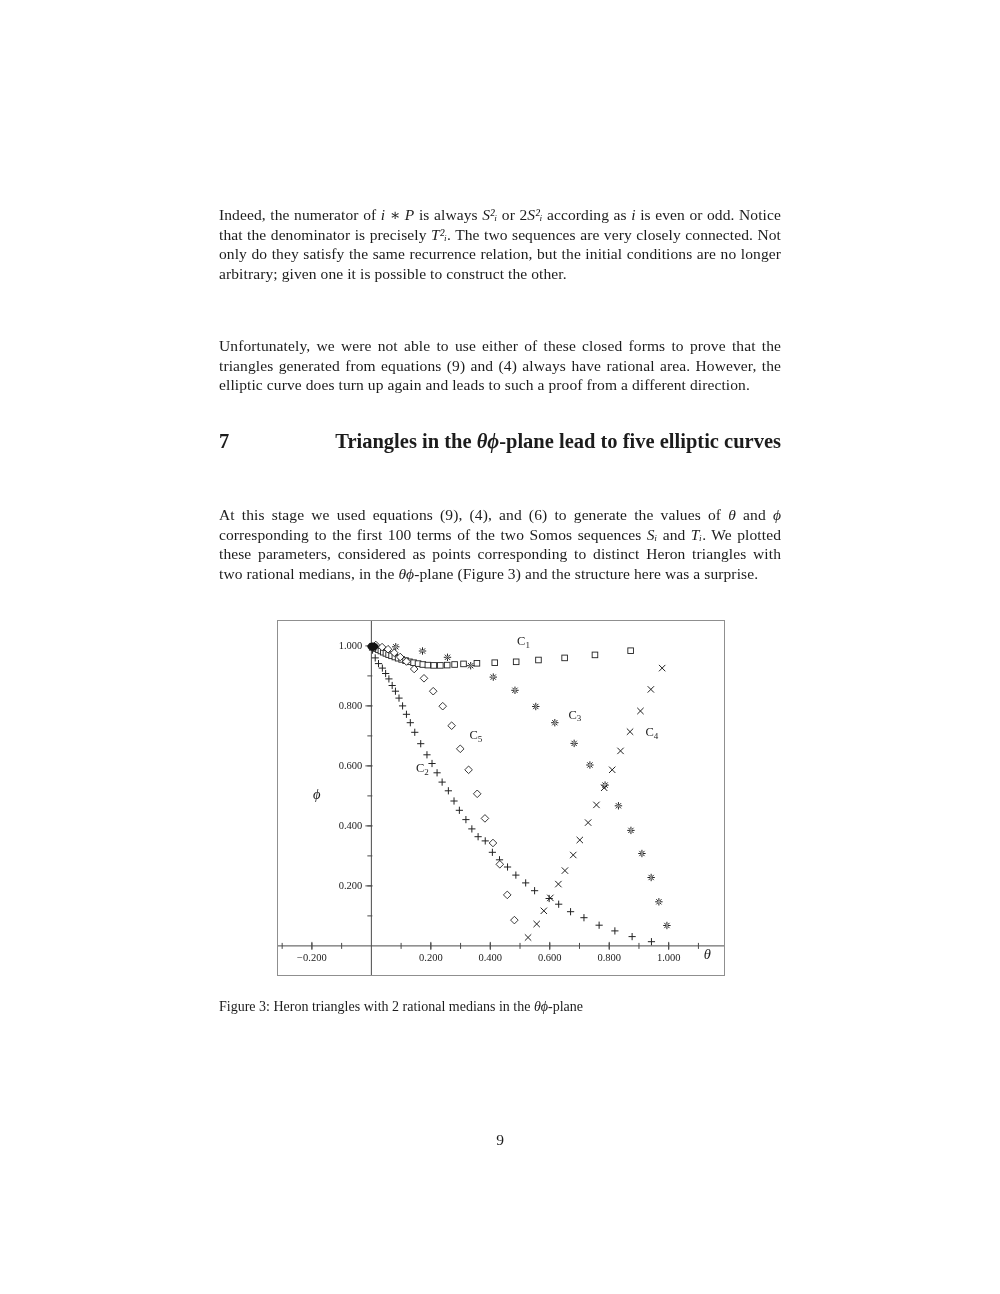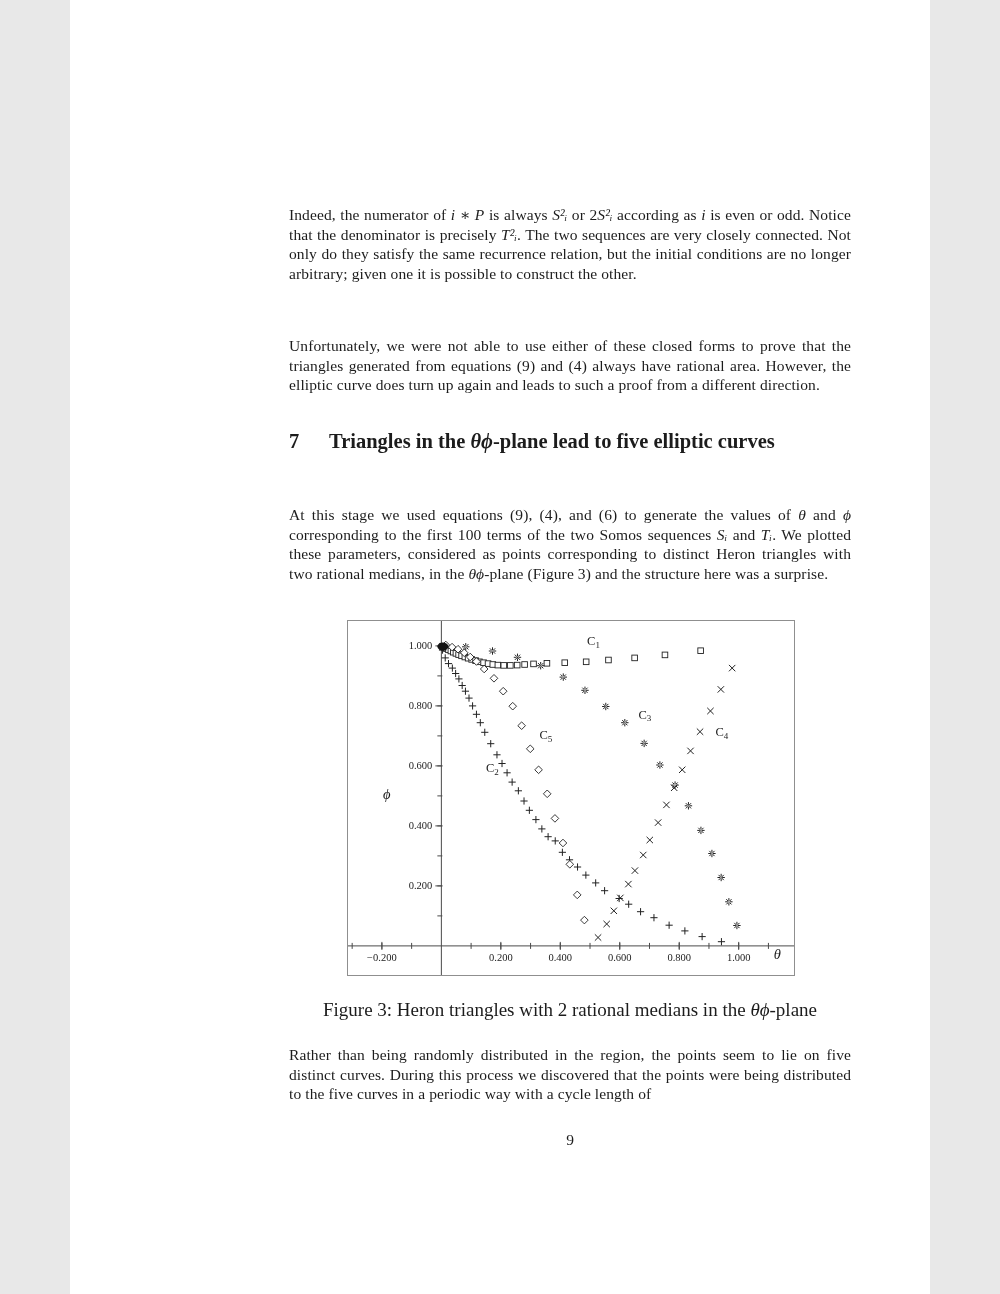--- a/index.html
+++ b/index.html
@@ -1,18 +1,18 @@
 <!DOCTYPE html>
 <html><head>
 <meta charset="utf-8">
 <style>
   html,body{margin:0;padding:0;background:#e8e8e8;}
   .page{
     position:relative;
-    width:860px;height:1294px;
+    width:1000px;height:1294px;
     background:#ffffff;
     margin:0 auto;
     font-family:"Liberation Serif","DejaVu Serif","DejaVu Sans",serif;
     color:#1c1c1c;
     overflow:hidden;
   }
   .body-text{
     position:absolute;
     width:562px;
     font-size:15.5px;
@@ -24,35 +24,35 @@
   .section-heading{
     position:absolute;
     left:219px;top:426px;width:562px;
     font-size:20.5px;font-weight:bold;
     line-height:31px;
   }
   .section-number{
     position:absolute;left:0;top:0;
   }
   .section-title{
-    display:block;margin-left:40px;
+    display:block;margin-left:40px;text-align:right;
   }
   .figure-box{
     position:absolute;
     left:277px;top:620px;
     width:446px;height:354px;
     border:1px solid #8f8f8f;
     background:#ffffff;
   }
   .figure-box svg{display:block;}
   .caption{
     position:absolute;
     left:219px;top:999px;width:562px;
-    font-size:19px;
-    text-align:center;
+    font-size:14px;
+    text-align:left;
   }
   .page-number{
     position:absolute;
     left:0;top:1131px;width:1000px;
     text-align:center;
     font-size:15.5px;
   }
 </style>
 </head>
 <body>
@@ -300,17 +300,16 @@
           <text x="137.96266666666665" y="151.29999999999998">C<tspan font-size="9" dy="2.5">2</tspan></text>
           <text x="290.4946666666667" y="97.89999999999999">C<tspan font-size="9" dy="2.5">3</tspan></text>
           <text x="367.50399999999996" y="115">C<tspan font-size="9" dy="2.5">4</tspan></text>
           <text x="191.48266666666666" y="118.00000000000001">C<tspan font-size="9" dy="2.5">5</tspan></text>
         </g>
       </svg>
   </div>
 
   <div class="caption"><span>Figure 3: Heron triangles with 2 rational medians in the </span><span class="mi">θϕ</span><span>-plane</span></div>
 
-  <div class="body-text" style="left:219px;top:1045px;"><span>Rather than being randomly distributed in the region, the points seem to lie on five distinct curves. During this process we discovered that the points were being distributed to the five curves in a periodic way with a cycle length of</span></div>
 
   <div class="page-number">9</div>
 
 </div>
 
 </body></html>

